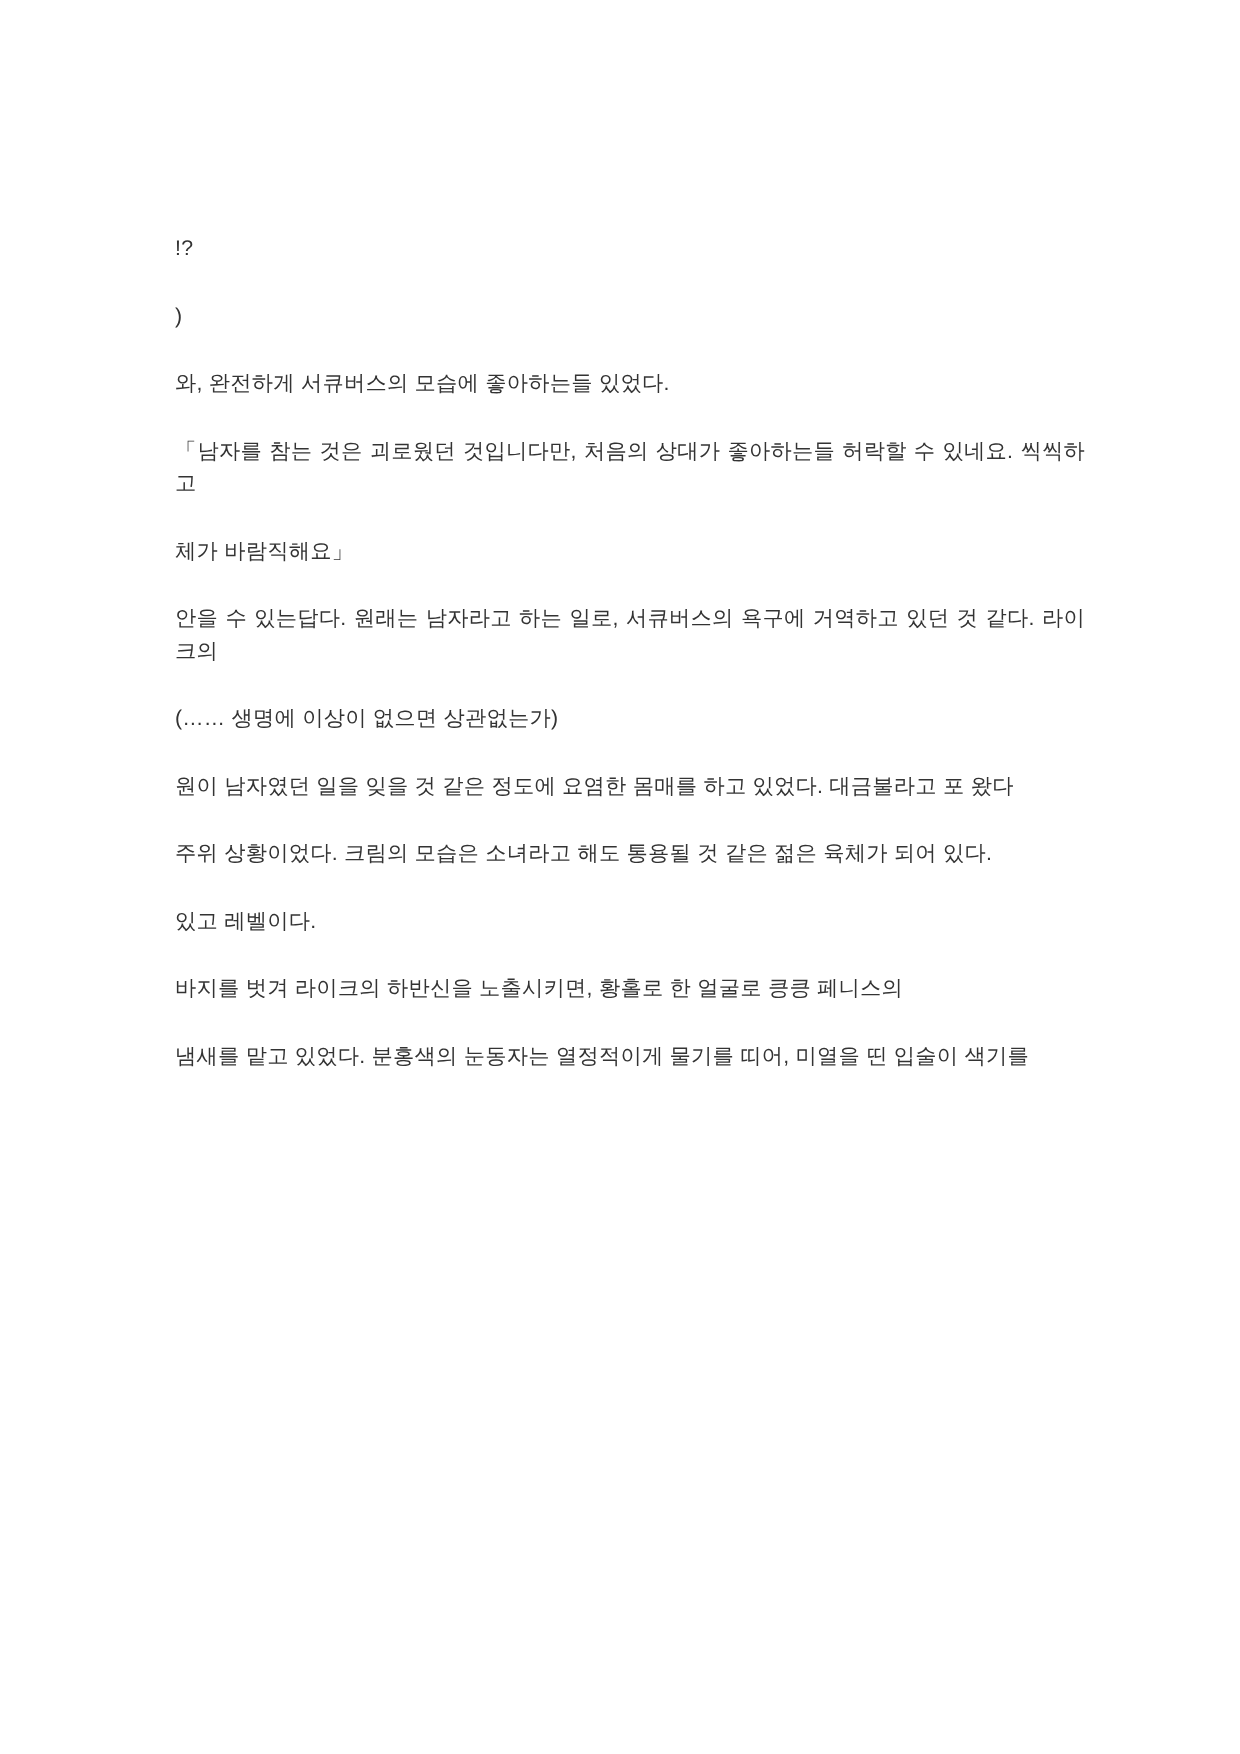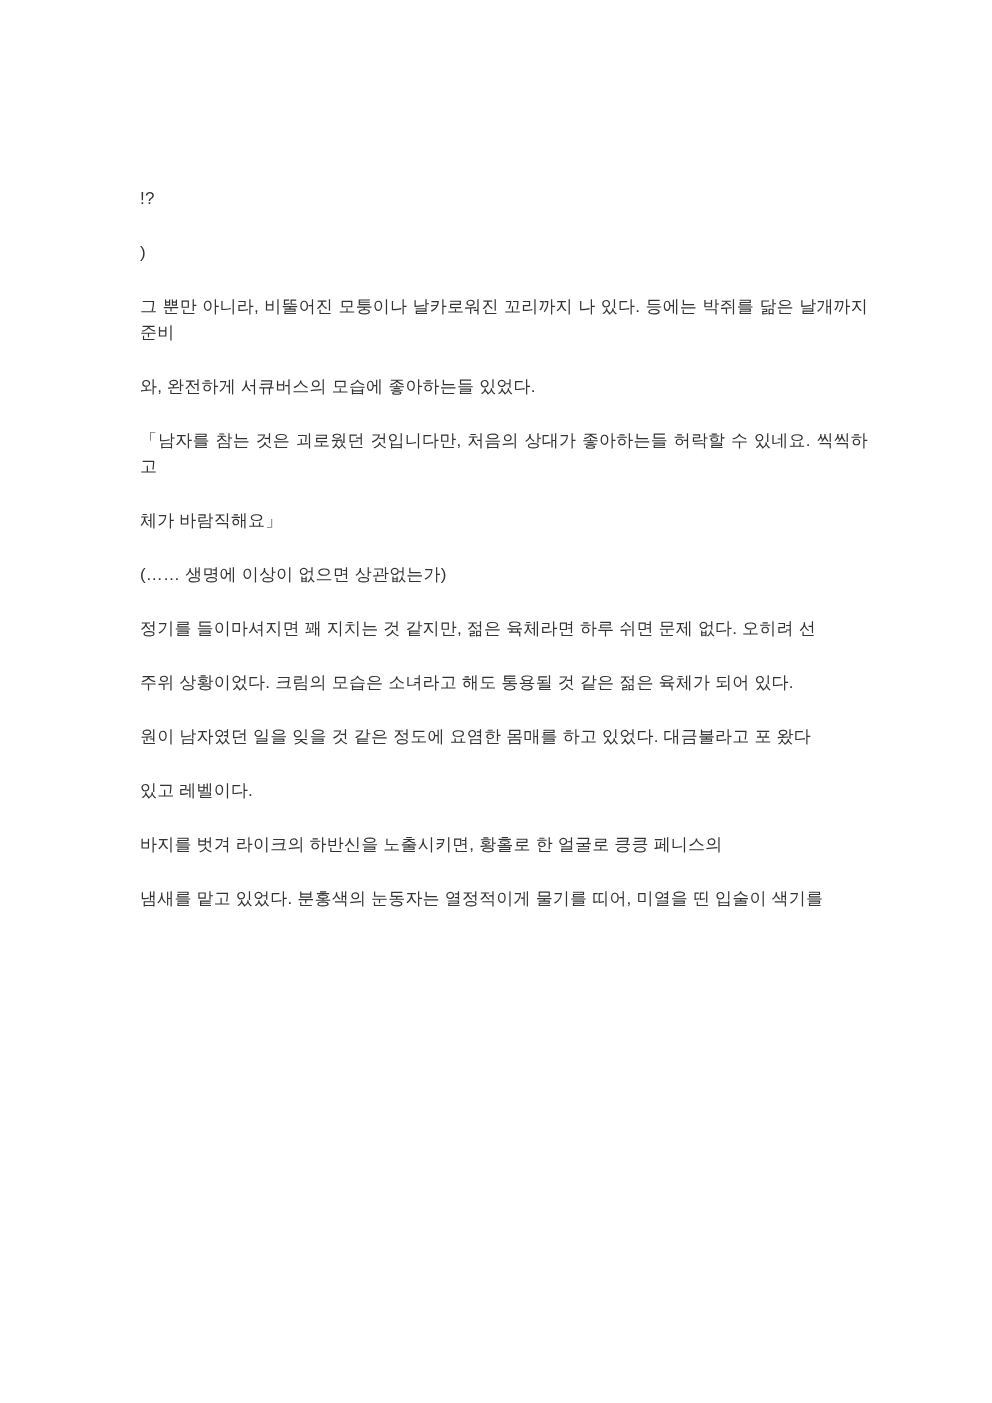--- a/index.html
+++ b/index.html
@@ -35,25 +35,24 @@
     letter-spacing: 0.2px;
   }
 </style>
 </head>
 <body>
 
 <div class="page">
   <div class="text-content">
     <p>!?</p>
     <p>)</p>
-    <p>그 뿐만 아니라, 비뚤어진 모퉁이나 날카로워진 꼬리까지 나 있다. 등에는 박쥐를 닮은 날개까지 준비</p>
     <p>와, 완전하게 서큐버스의 모습에 좋아하는들 있었다.</p>
     <p>「남자를 참는 것은 괴로웠던 것입니다만, 처음의 상대가 좋아하는들 허락할 수 있네요. 씩씩하고</p>
     <p>체가 바람직해요」</p>
+    <p>안을 수 있는답다. 원래는 남자라고 하는 일로, 서큐버스의 욕구에 거역하고 있던 것 같다. 라이크의</p>
     <p>(…… 생명에 이상이 없으면 상관없는가)</p>
-    <p>정기를 들이마셔지면 꽤 지치는 것 같지만, 젊은 육체라면 하루 쉬면 문제 없다. 오히려 선</p>
+    <p>원이 남자였던 일을 잊을 것 같은 정도에 요염한 몸매를 하고 있었다. 대금불라고 포 왔다</p>
     <p>주위 상황이었다. 크림의 모습은 소녀라고 해도 통용될 것 같은 젊은 육체가 되어 있다.</p>
-    <p>원이 남자였던 일을 잊을 것 같은 정도에 요염한 몸매를 하고 있었다. 대금불라고 포 왔다</p>
     <p>있고 레벨이다.</p>
     <p>바지를 벗겨 라이크의 하반신을 노출시키면, 황홀로 한 얼굴로 킁킁 페니스의</p>
     <p>냄새를 맡고 있었다. 분홍색의 눈동자는 열정적이게 물기를 띠어, 미열을 띤 입술이 색기를</p>
   </div>
 </div>
 
 </body></html>

